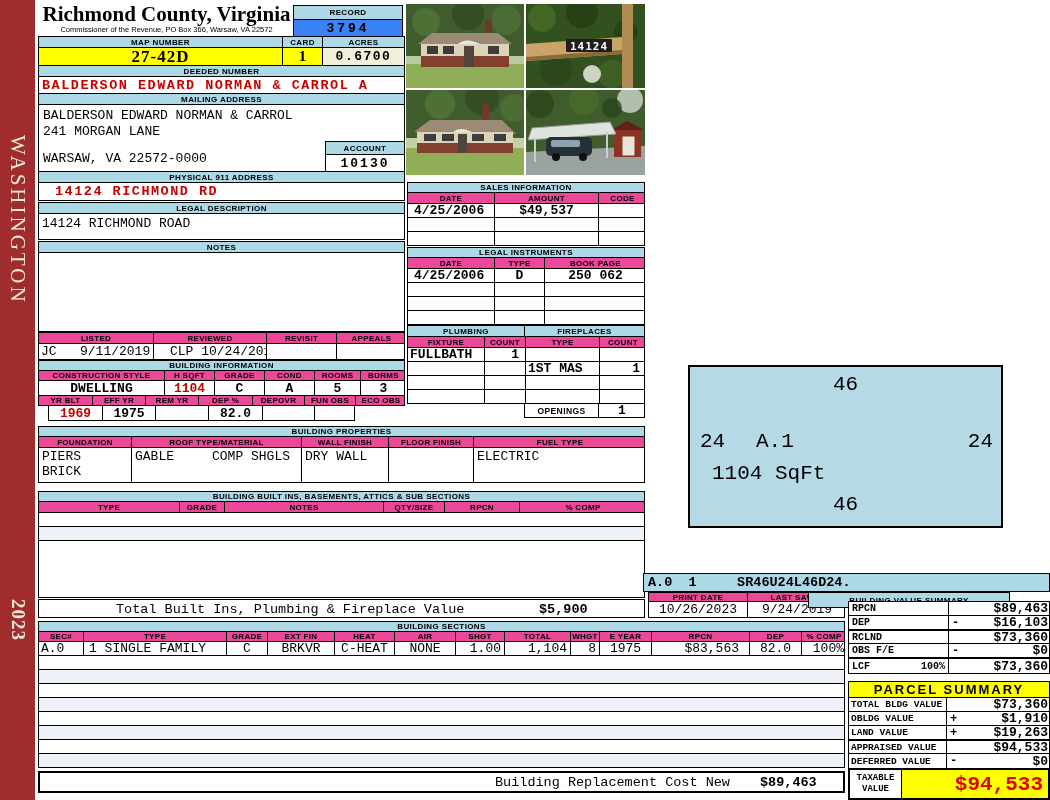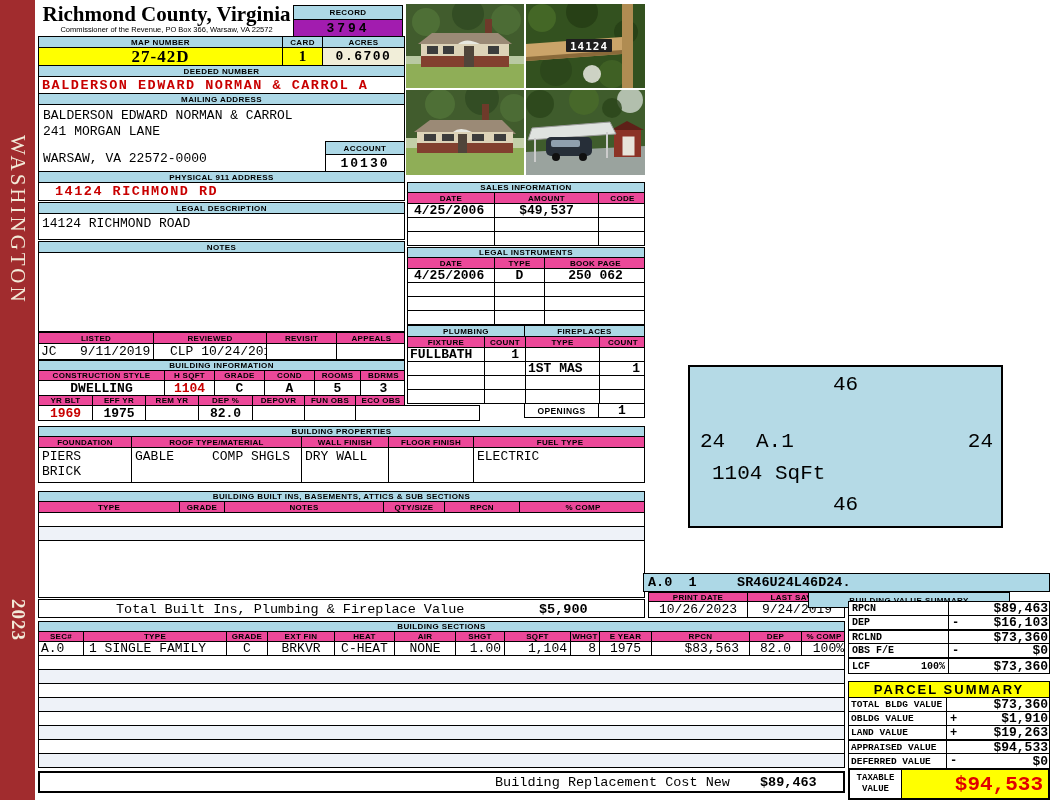--- a/index.html
+++ b/index.html
@@ -26,21 +26,21 @@
 
 <div class="page">
 
   <div class="abs" style="left:0;top:0;width:35px;height:800px;background:#a12c2e"></div>
   <div class="sidebar-text" style="left:0;top:95px;width:35px;height:250px;font-size:21px;letter-spacing:3px">WASHINGTON</div>
   <div class="sidebar-text b" style="left:0;top:582px;width:35px;height:76px;font-size:19px;letter-spacing:1px">2023</div>
 
   <div class="abs" style="left:40px;top:2px;width:253px;height:25px;font:bold 21px 'Liberation Serif',serif;text-align:center">Richmond County, Virginia</div>
   <div class="abs" style="left:40px;top:25px;width:253px;height:10px;font:7.5px 'Liberation Sans',sans-serif;text-align:center">Commissioner of the Revenue, PO Box 366, Warsaw, VA 22572</div>
   <div class="bar" style="left:293px;top:5px;width:110px;height:15px">RECORD</div>
-  <div class="box mono b ctr" style="left:293px;top:19px;width:110px;height:18px;background:#a21caf;display:flex;align-items:center;letter-spacing:3px">3794</div>
+  <div class="box mono b ctr" style="left:293px;top:19px;width:110px;height:18px;background:#3b82f6;display:flex;align-items:center;letter-spacing:3px">3794</div>
 
   <div class="bar" style="left:38px;top:36px;width:245px;height:12px">MAP NUMBER</div>
   <div class="bar" style="left:282px;top:36px;width:41px;height:12px">CARD</div>
   <div class="bar" style="left:322px;top:36px;width:83px;height:12px">ACRES</div>
   <div class="box ctr" style="left:38px;top:47px;width:245px;height:19px;background:#ffff00;display:flex;align-items:center;font:bold 17px 'Liberation Serif',serif;letter-spacing:1px">27-42D</div>
   <div class="box ctr" style="left:282px;top:47px;width:41px;height:19px;background:#ffff00;display:flex;align-items:center;font:bold 15px 'Liberation Serif',serif">1</div>
   <div class="box mono b ctr" style="left:322px;top:47px;width:83px;height:19px;background:#f1eed9;display:flex;align-items:center;letter-spacing:1.5px">0.6700</div>
 
   <div class="bar" style="left:38px;top:65px;width:367px;height:12px">DEEDED NUMBER</div>
   <div class="box mono b red" style="left:38px;top:76px;width:367px;height:18px;display:flex;align-items:center;padding-left:3px;letter-spacing:1.5px;font-size:13.5px">BALDERSON EDWARD NORMAN &amp; CARROL A</div>
@@ -95,21 +95,21 @@
   </div>
   <div class="row hrow" style="left:38px;top:395px;width:367px;height:11px">
     <div style="width:53px">YR BLT</div>
     <div style="width:53px">EFF YR</div>
     <div style="width:53px">REM YR</div>
     <div style="width:54px">DEP %</div>
     <div style="width:52px">DEPOVR</div>
     <div style="width:51px">FUN OBS</div>
     <div style="width:51px">ECO OBS</div>
   </div>
-  <div class="row mono b" style="left:38px;top:405px;width:442px;height:16px">
+  <div class="row mono b" style="left:48px;top:405px;width:307px;height:16px">
     <div class="ctr red" style="width:53px">1969</div>
     <div class="ctr" style="width:53px">1975</div>
     <div class="ctr" style="width:53px"></div>
     <div class="ctr" style="width:54px">82.0</div>
     <div class="ctr" style="width:52px"></div>
     <div class="ctr" style="width:51px"></div>
     <div class="ctr" style="width:51px"></div>
   </div>
 
   <svg class="abs" style="left:406px;top:4px" width="118" height="84" viewBox="0 0 118 84" preserveAspectRatio="none">
@@ -369,21 +369,21 @@
 
   <div class="bar" style="left:38px;top:621px;width:807px;height:11px">BUILDING SECTIONS</div>
   <div class="row hrow" style="left:38px;top:631px;width:807px;height:11px">
     <div style="width:44px">SEC#</div>
     <div style="width:143px">TYPE</div>
     <div style="width:41px">GRADE</div>
     <div style="width:67px">EXT FIN</div>
     <div style="width:60px">HEAT</div>
     <div style="width:61px">AIR</div>
     <div style="width:49px">SHGT</div>
-    <div style="width:66px">SQFT</div>
+    <div style="width:66px">TOTAL</div>
     <div style="width:29px">WHGT</div>
     <div style="width:52px">E YEAR</div>
     <div style="width:98px">RPCN</div>
     <div style="width:52px">DEP</div>
     <div style="width:45px">% COMP</div>
   </div>
   <div class="row mono" style="left:38px;top:641px;width:807px;height:15px">
     <div style="width:44px;padding-left:2px">A.0</div>
     <div style="width:143px;padding-left:5px">1 SINGLE FAMILY</div>
     <div class="ctr" style="width:41px">C</div>

